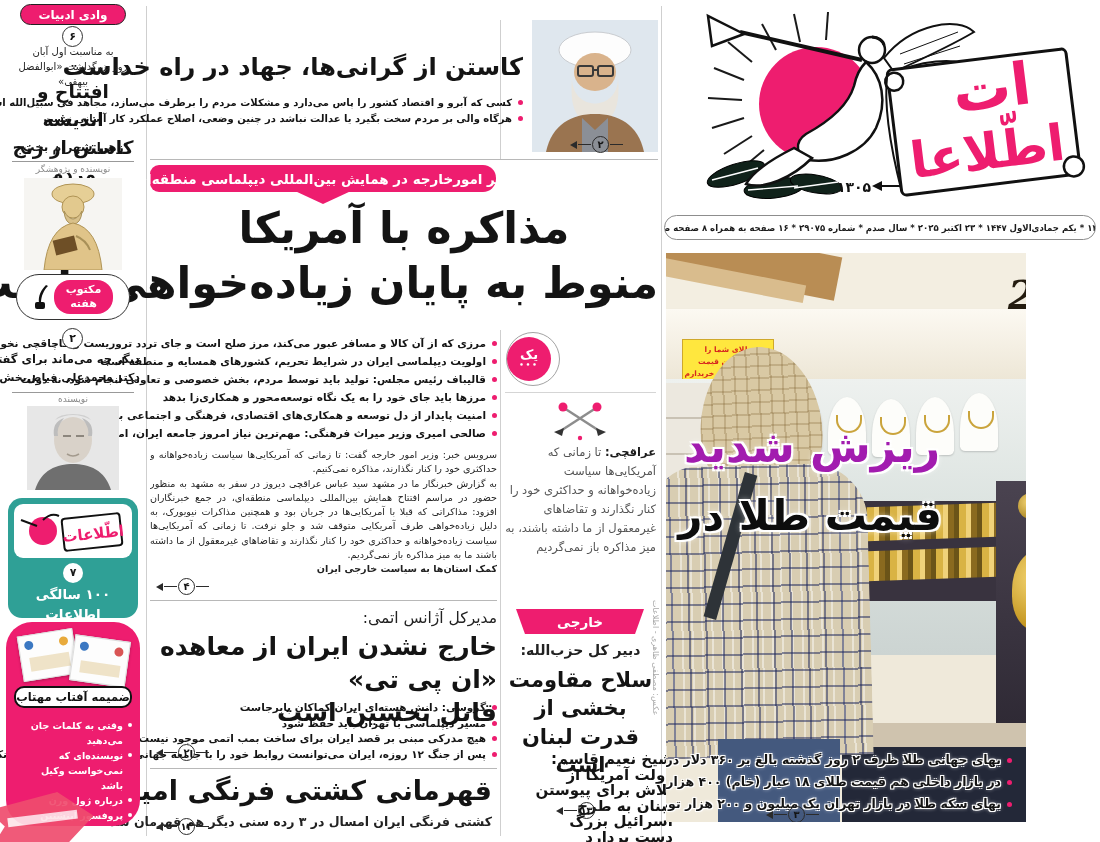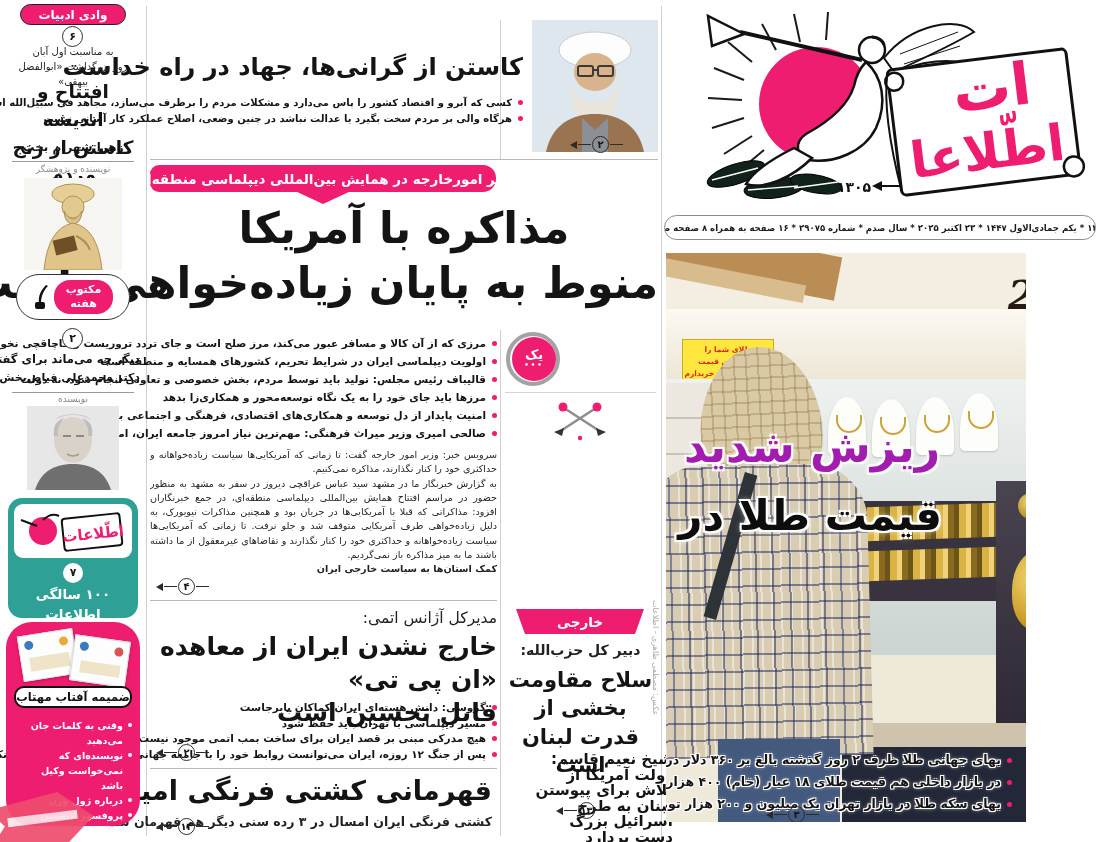--- a/index.html
+++ b/index.html
@@ -32,21 +32,21 @@
   
   .ribbon{position:absolute;left:150px;top:165px;width:346px;height:27px;background:var(--accent);border-radius:9px 13px 13px 9px;color:#fff;font-size:13.5px;font-weight:bold;display:flex;align-items:center;justify-content:center;white-space:nowrap}
   .ribbon-tail{position:absolute;left:295px;top:191px;width:0;height:0;border-left:28px solid transparent;border-right:28px solid transparent;border-top:13px solid var(--accent)}
   .lead-h1{position:absolute;left:150px;top:203px;width:508px;text-align:center;font-size:43px;font-weight:bold;white-space:nowrap}
   .lead-h2{position:absolute;left:150px;top:258px;width:508px;text-align:center;font-size:43px;font-weight:bold;white-space:nowrap}
   .lead-bullets{position:absolute;left:150px;top:334px;width:347px;font-size:10.5px;line-height:18px}
   .lead-body{position:absolute;left:150px;top:448px;width:347px;height:128px;overflow:hidden;font-size:9.6px;line-height:14.3px;text-align:justify;color:#222}
   .lead-body p{margin:0}
   .lead-body .subhead{font-weight:bold}
 
-  .one-badge{position:absolute;left:506px;top:332px;width:54px;height:54px;border:4px solid #a3a3a3;border-radius:50%;display:flex;align-items:center;justify-content:flex-start}
+  .one-badge{position:absolute;left:506px;top:332px;width:54px;height:54px;border:1px solid #a3a3a3;border-radius:50%;display:flex;align-items:center;justify-content:flex-end}
   .one-badge-in{width:44px;height:44px;border-radius:50%;background:var(--accent);color:#fff;display:flex;flex-direction:column;align-items:center;justify-content:center;font-weight:bold;font-size:13px;line-height:1.1}
   .one-badge-in .dots{font-size:7px;letter-spacing:2px}
 
   .quote-box{position:absolute;left:505px;top:443px;width:151px;font-size:11.5px;line-height:19px;color:#555;text-align:right}
   .quote-box b{color:#1d1d1d}
 
   
   .iaea-kicker{position:absolute;left:150px;top:609px;width:347px;text-align:right;font-size:15.5px;color:#222}
   .iaea-headline{position:absolute;left:150px;top:630px;width:347px;text-align:right;font-size:25px;font-weight:bold;line-height:1.32}
   .iaea-bullets{position:absolute;left:150px;top:700px;width:347px;font-size:10.5px;line-height:15.5px}
@@ -269,20 +269,23 @@
     <svg width="56" height="44" viewBox="0 0 56 44">
       <line x1="12" y1="10" x2="46" y2="32" stroke="#8d8d8d" stroke-width="2.5"></line>
       <line x1="44" y1="10" x2="10" y2="32" stroke="#8d8d8d" stroke-width="2.5"></line>
       <circle cx="11" cy="9" r="4.5" fill="#ee1d6f"></circle>
       <circle cx="45" cy="9" r="4.5" fill="#ee1d6f"></circle>
       <polygon points="2,34 12,30 10,38" fill="#333"></polygon>
       <polygon points="54,34 44,30 46,38" fill="#333"></polygon>
       <circle cx="28" cy="40" r="2.2" fill="#ee1d6f"></circle>
     </svg>
   </div>
+  <div class="quote-box">
+    <b>عراقچی:</b><span> تا زمانی که آمریکایی‌ها سیاست زیاده‌خواهانه و حداکثری خود را کنار نگذارند و تقاضاهای غیرمعقول از ما داشته باشند، به میز مذاکره باز نمی‌گردیم</span>
+  </div>
 
   <div class="iaea-kicker">مدیرکل آژانس اتمی:</div>
   <div class="iaea-headline">
     <div>خارج نشدن ایران از معاهده «ان پی تی»</div>
     <div>قابل تحسین است</div>
   </div>
   <ul class="blist iaea-bullets">
     <li>گروسی: دانش هسته‌ای ایران کماکان پابرجاست</li>
     <li>مسیر دیپلماسی با تهران باید حفظ شود</li>
     <li>هیچ مدرکی مبنی بر قصد ایران برای ساخت بمب اتمی موجود نیست</li>

